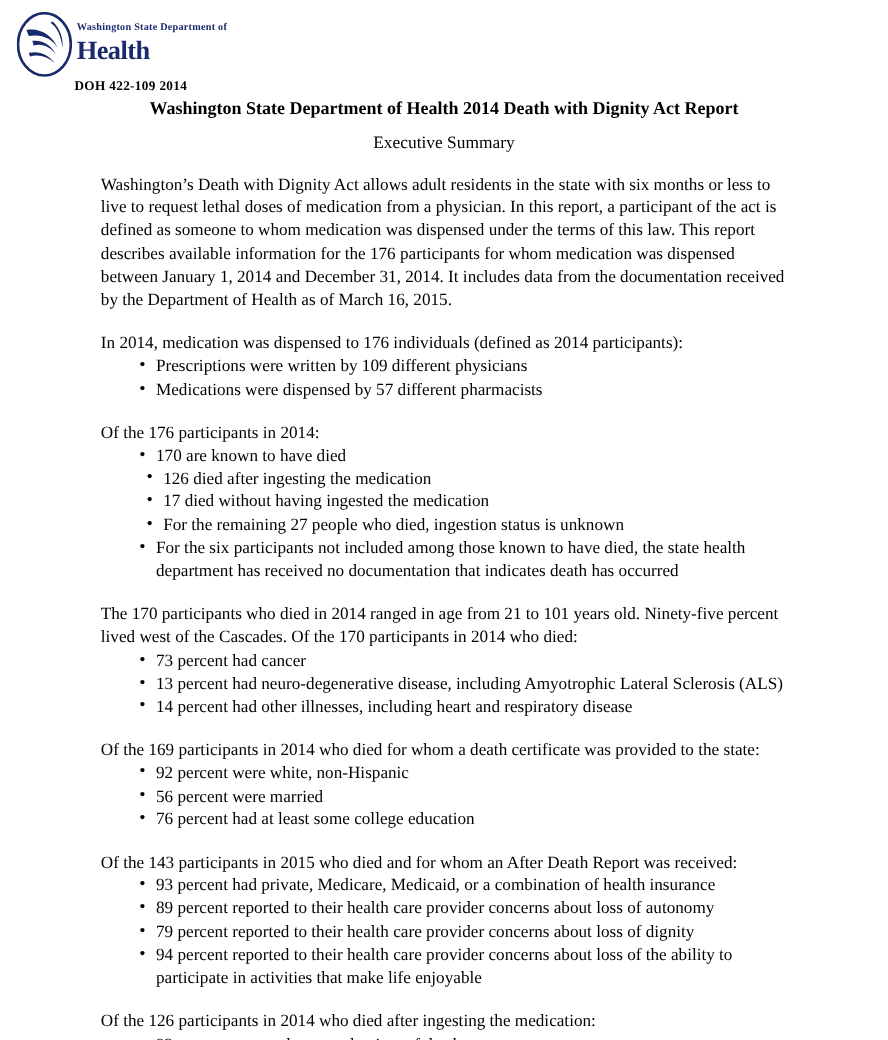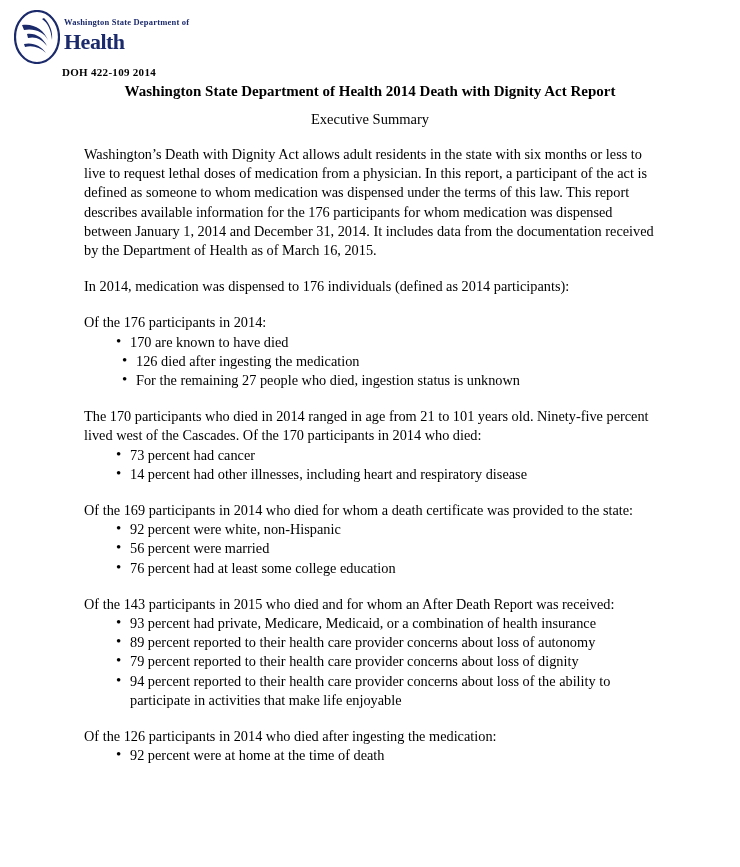--- a/index.html
+++ b/index.html
@@ -148,33 +148,42 @@
   </div>
 
   <div class="doc-title">Washington State Department of Health 2014 Death with Dignity Act Report</div>
   <div class="doc-subtitle">Executive Summary</div>
 
   <div class="content">
 
     <p class="para">Washington’s Death with Dignity Act allows adult residents in the state with six months or less to live to request lethal doses of medication from a physician. In this report, a participant of the act is defined as someone to whom medication was dispensed under the terms of this law. This report describes available information for the 176 participants for whom medication was dispensed between January 1, 2014 and December 31, 2014. It includes data from the documentation received by the Department of Health as of March 16, 2015.</p>
 
     <p class="para">In 2014, medication was dispensed to 176 individuals (defined as 2014 participants):</p>
+    <ul class="l1">
+      <li>Prescriptions were written by 109 different physicians</li>
+      <li>Medications were dispensed by 57 different pharmacists</li>
+    </ul>
 
     <p class="para">Of the 176 participants in 2014:</p>
     <ul class="l1">
       <li>170 are known to have died</li>
     </ul>
     <ul class="l2">
       <li>126 died after ingesting the medication</li>
+      <li>17 died without having ingested the medication</li>
       <li>For the remaining 27 people who died, ingestion status is unknown</li>
     </ul>
+    <ul class="l1">
+      <li>For the six participants not included among those known to have died, the state health department has received no documentation that indicates death has occurred</li>
+    </ul>
 
     <p class="para">The 170 participants who died in 2014 ranged in age from 21 to 101 years old. Ninety-five percent lived west of the Cascades. Of the 170 participants in 2014 who died:</p>
     <ul class="l1">
       <li>73 percent had cancer</li>
+      <li>13 percent had neuro-degenerative disease, including Amyotrophic Lateral Sclerosis (ALS)</li>
       <li>14 percent had other illnesses, including heart and respiratory disease</li>
     </ul>
 
     <p class="para">Of the 169 participants in 2014 who died for whom a death certificate was provided to the state:</p>
     <ul class="l1">
       <li>92 percent were white, non-Hispanic</li>
       <li>56 percent were married</li>
       <li>76 percent had at least some college education</li>
     </ul>
 

